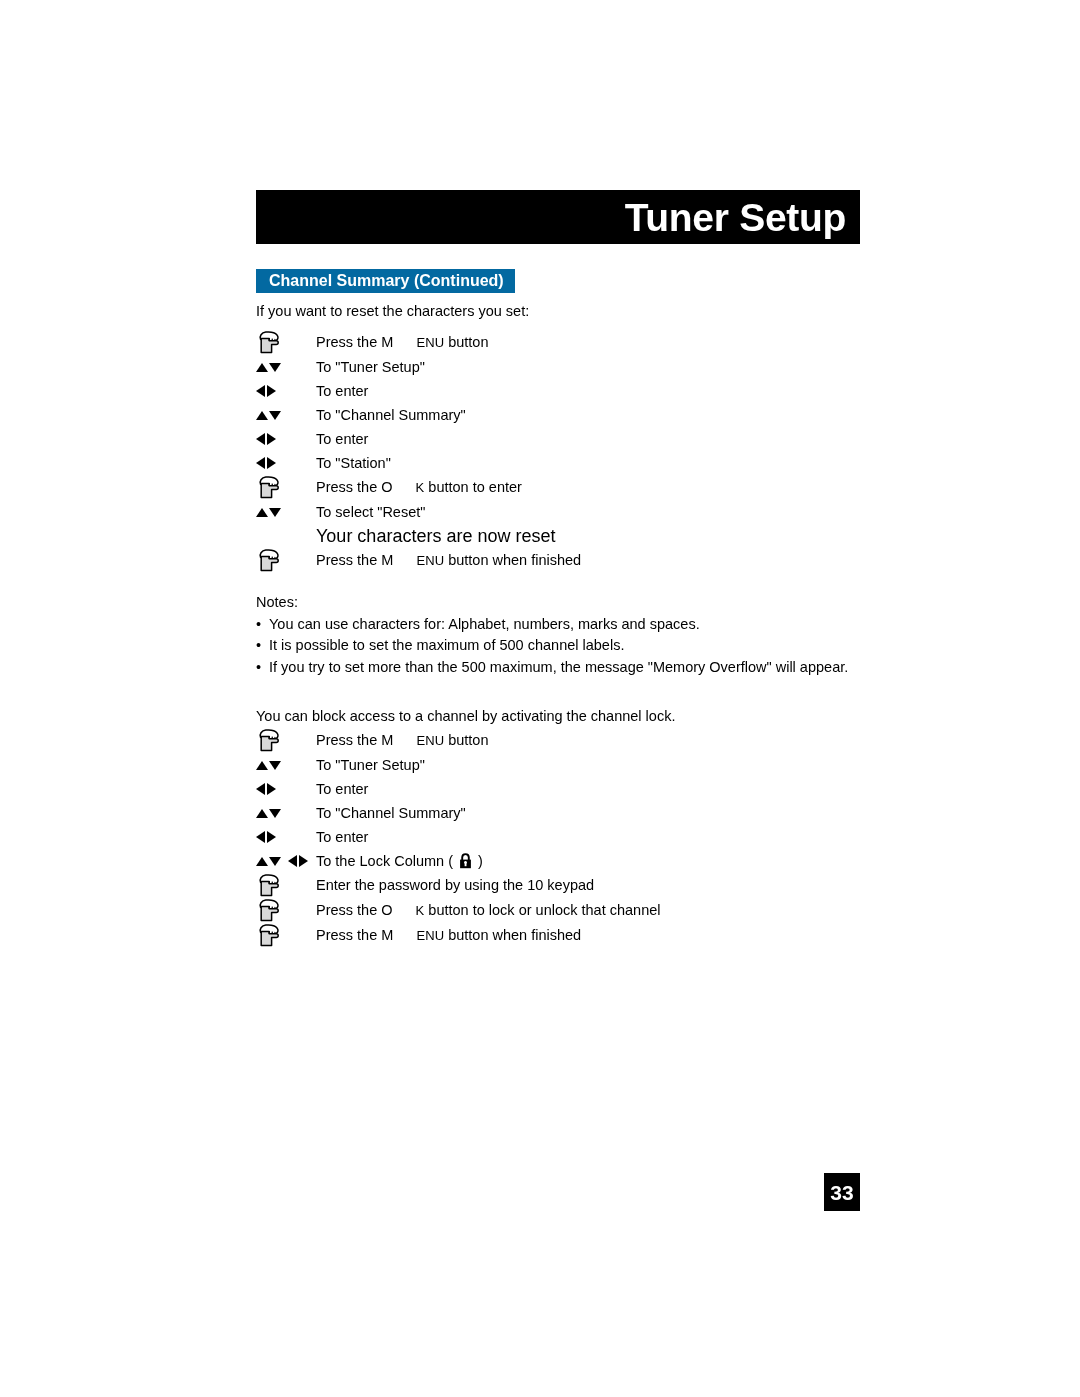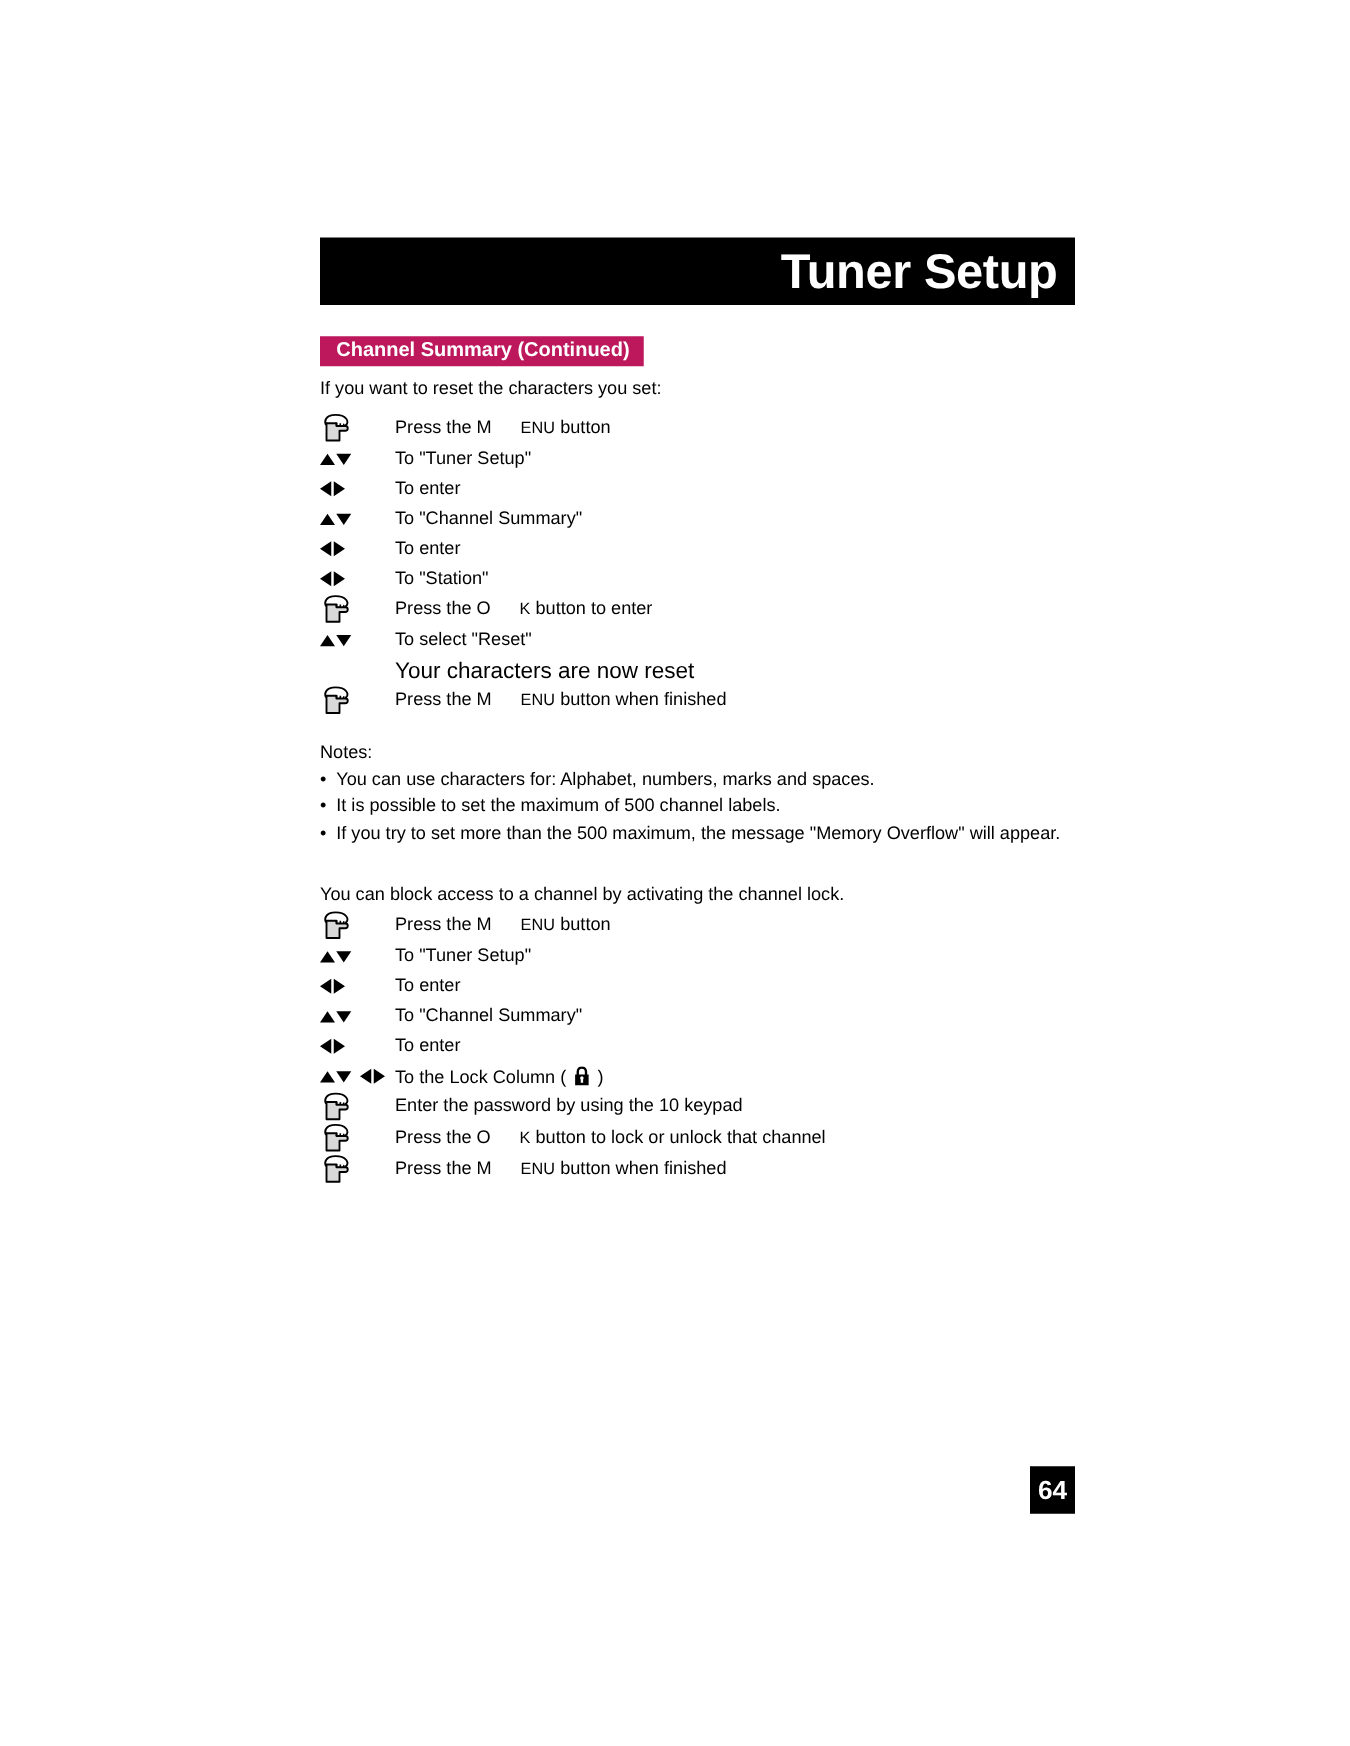--- a/index.html
+++ b/index.html
@@ -45,21 +45,21 @@
     letter-spacing: -0.3px;
     line-height: 1;
   }
 
   
   .section-banner {
     position: absolute;
     left: 238px;
     top: 269px;
     height: 24px;
-    background: #be185d;
+    background: #0369a1;
     display: flex;
     align-items: center;
     padding: 0 11px 0 13px;
     box-sizing: border-box;
   }
   .section-banner .banner-text {
     color: #ffffff;
     font-size: 16px;
     font-weight: bold;
     line-height: 1;
@@ -439,15 +439,15 @@
             <path d="M5.2 8.6 L5.2 22.4 L15.6 22.4 L15.6 14.6 L20.2 14.6 C21.6 14.6 22.2 13.6 22.2 12.6 C22.2 11.6 21.5 10.8 20.2 10.8 L13.2 10.8 L13.2 8.6 Z" fill="#d9d9d9" stroke="#000" stroke-width="1.5" stroke-linejoin="round"></path>
             <path d="M13.2 10.8 L13.2 8.2" fill="none" stroke="#000" stroke-width="1.3"></path>
             <path d="M16.0 10.8 L16.4 8.6" fill="none" stroke="#000" stroke-width="1.2"></path>
             <path d="M18.6 10.9 L19.2 9.0" fill="none" stroke="#000" stroke-width="1.2"></path>
           </svg>
         </div>
         <div class="step-text">Press the <span class="keyname">M<span class="kc">ENU</span></span> button when finished</div>
       </div>
     </div>
 
-  <div class="page-number">64</div>
+  <div class="page-number">33</div>
 
 </div>
 
 </body></html>

